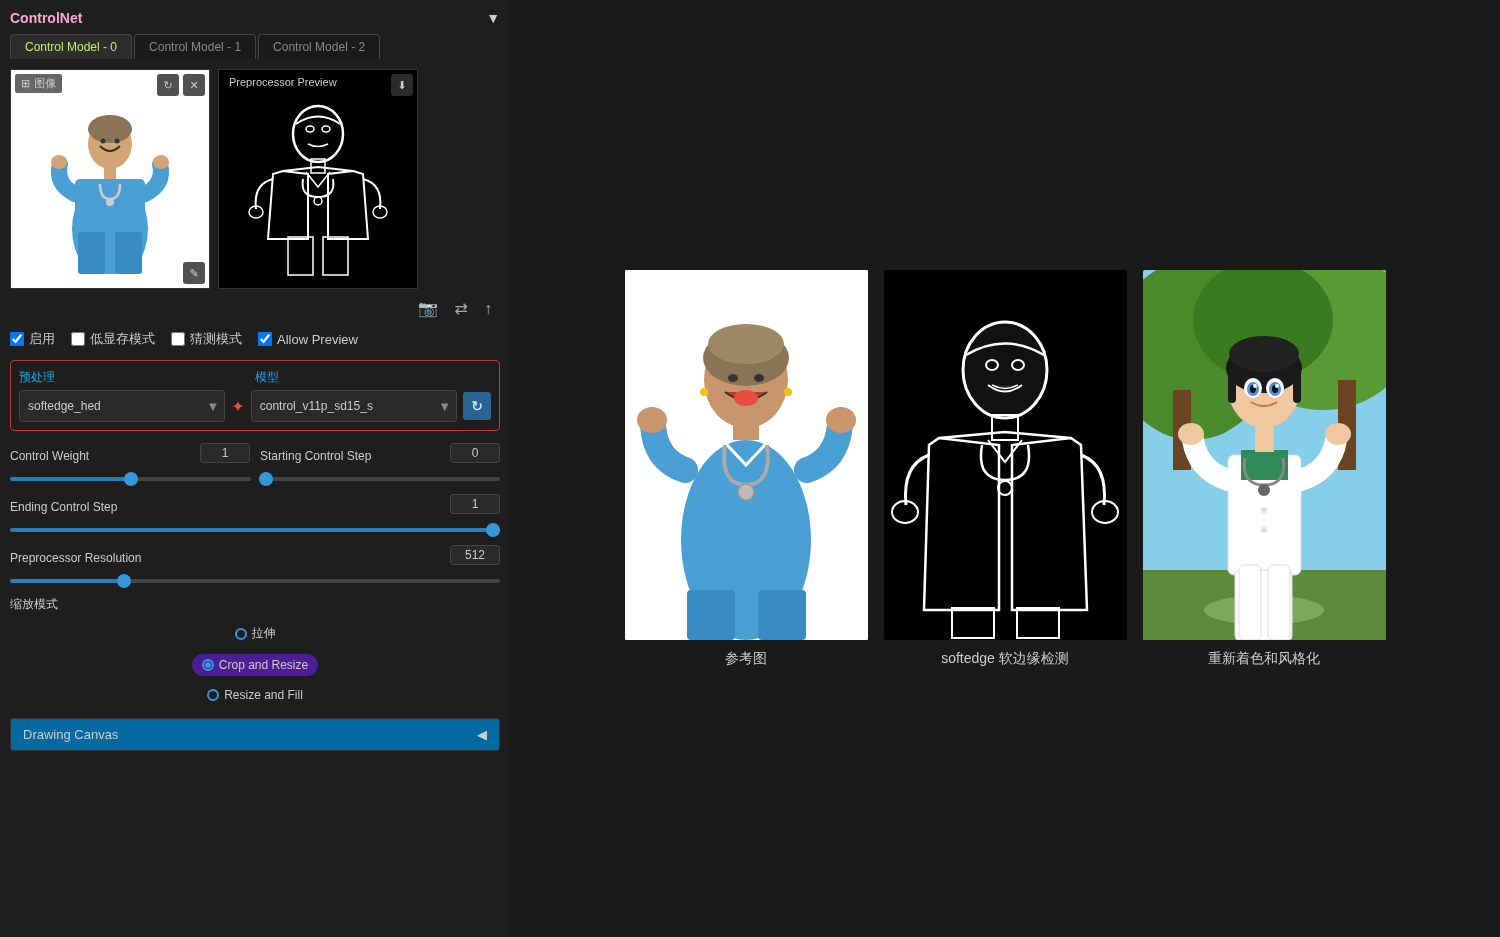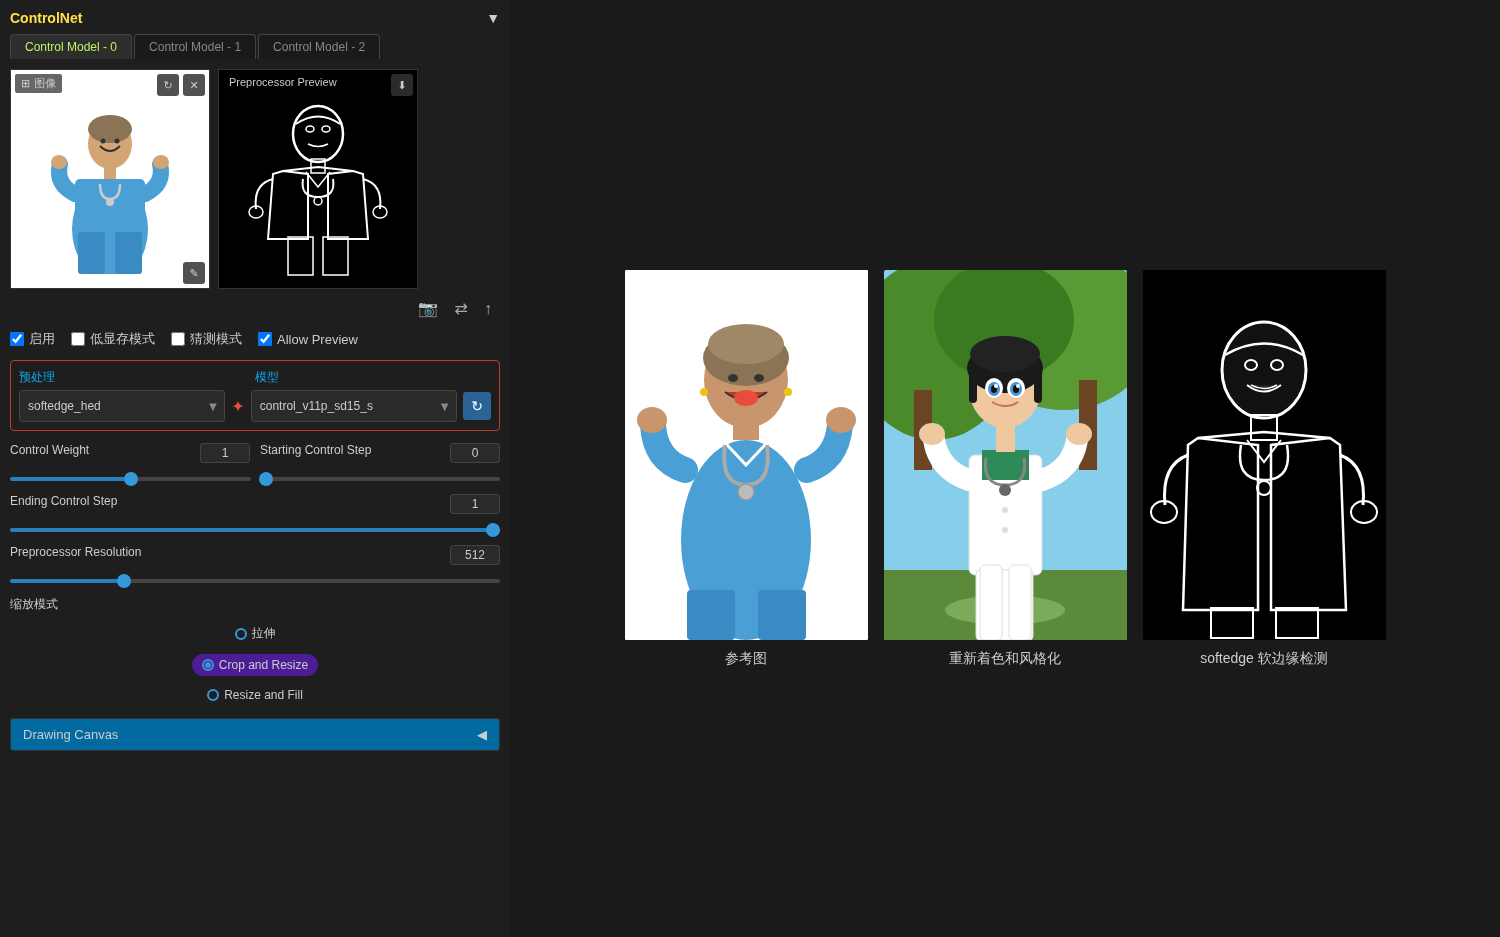--- a/index.html
+++ b/index.html
@@ -26,21 +26,21 @@
     }
 
     .panel-header {
       display: flex;
       justify-content: space-between;
       align-items: center;
       margin-bottom: 8px;
     }
 
     .panel-title {
-      color: #fde047;
+      color: #f9a8d4;
       font-size: 14px;
       font-weight: bold;
     }
 
     .panel-arrow {
       color: #ccc;
       font-size: 14px;
     }
 
     
@@ -258,21 +258,21 @@
       cursor: pointer;
       font-size: 14px;
       display: flex;
       align-items: center;
       justify-content: center;
     }
 
     
     .slider-row {
       display: flex;
-      align-items: flex-start;
+      align-items: flex-end;
       gap: 8px;
       margin-bottom: 6px;
     }
 
     .slider-label {
       color: #ccc;
       font-size: 12px;
       flex: 1;
     }
 
@@ -708,20 +708,59 @@
           <rect x="133" y="320" width="48" height="50" rx="4" fill="#3a8bc4"></rect>
 
           <circle cx="79" cy="122" r="4" fill="#f1c40f"></circle>
           <circle cx="163" cy="122" r="4" fill="#f1c40f"></circle>
         </svg>
       </div>
       <span class="gallery-label">参考图</span>
     </div>
 
     <div class="gallery-item">
+      <div class="gallery-sketch gallery-img">
+        <svg width="243" height="370" viewBox="0 0 243 370">
+          <rect width="243" height="370" fill="#000"></rect>
+
+          <ellipse cx="121" cy="100" rx="42" ry="48" stroke="white" stroke-width="3" fill="#111"></ellipse>
+
+          <path d="M82,85 Q121,62 160,85" stroke="white" stroke-width="2.5" fill="none"></path>
+
+          <ellipse cx="108" cy="95" rx="6" ry="5" stroke="white" stroke-width="2" fill="none"></ellipse>
+          <ellipse cx="134" cy="95" rx="6" ry="5" stroke="white" stroke-width="2" fill="none"></ellipse>
+
+          <path d="M104,115 Q121,128 138,115" stroke="white" stroke-width="2" fill="none"></path>
+          <path d="M108,115 Q121,122 134,115" stroke="white" stroke-width="1.5" fill="#222"></path>
+
+          <rect x="108" y="145" width="26" height="25" stroke="white" stroke-width="2" fill="none"></rect>
+
+          <path d="M55,168 L45,175 L40,340 L115,340 L115,175 Z" stroke="white" stroke-width="2.5" fill="none"></path>
+          <path d="M187,168 L197,175 L203,340 L128,340 L128,175 Z" stroke="white" stroke-width="2.5" fill="none"></path>
+          <path d="M55,168 L121,162 L187,168" stroke="white" stroke-width="2.5" fill="none"></path>
+
+          <path d="M104,170 L121,192 L138,170" stroke="white" stroke-width="2" fill="none"></path>
+
+          <path d="M45,185 Q18,195 22,235" stroke="white" stroke-width="3" fill="none"></path>
+          <ellipse cx="21" cy="242" rx="13" ry="11" stroke="white" stroke-width="2" fill="none"></ellipse>
+
+          <path d="M197,185 Q224,195 220,235" stroke="white" stroke-width="3" fill="none"></path>
+          <ellipse cx="221" cy="242" rx="13" ry="11" stroke="white" stroke-width="2" fill="none"></ellipse>
+
+          <path d="M98,175 Q92,210 121,210 Q150,210 144,175" stroke="white" stroke-width="2.5" fill="none"></path>
+          <circle cx="121" cy="218" r="7" stroke="white" stroke-width="2" fill="none"></circle>
+
+          <rect x="68" y="338" width="42" height="30" stroke="white" stroke-width="2" fill="none"></rect>
+          <rect x="133" y="338" width="42" height="30" stroke="white" stroke-width="2" fill="none"></rect>
+        </svg>
+      </div>
+      <span class="gallery-label">softedge 软边缘检测</span>
+    </div>
+
+    <div class="gallery-item">
       <div class="gallery-anime gallery-img">
         <svg width="243" height="370" viewBox="0 0 243 370">
 
           <rect width="243" height="370" fill="#87ceeb"></rect>
 
           <ellipse cx="50" cy="80" rx="80" ry="90" fill="#4a8a2a"></ellipse>
           <ellipse cx="180" cy="60" rx="90" ry="80" fill="#5a9a35"></ellipse>
           <ellipse cx="120" cy="50" rx="70" ry="60" fill="#3a7a20"></ellipse>
 
           <rect x="30" y="120" width="18" height="80" fill="#6b4423"></rect>
@@ -770,53 +809,14 @@
 
           <rect x="92" y="300" width="57" height="70" rx="4" fill="white" stroke="#ddd" stroke-width="1"></rect>
 
           <rect x="96" y="295" width="22" height="75" rx="5" fill="white" stroke="#ddd" stroke-width="1"></rect>
           <rect x="125" y="295" width="22" height="75" rx="5" fill="white" stroke="#ddd" stroke-width="1"></rect>
         </svg>
       </div>
       <span class="gallery-label">重新着色和风格化</span>
     </div>
 
-    <div class="gallery-item">
-      <div class="gallery-sketch gallery-img">
-        <svg width="243" height="370" viewBox="0 0 243 370">
-          <rect width="243" height="370" fill="#000"></rect>
-
-          <ellipse cx="121" cy="100" rx="42" ry="48" stroke="white" stroke-width="3" fill="#111"></ellipse>
-
-          <path d="M82,85 Q121,62 160,85" stroke="white" stroke-width="2.5" fill="none"></path>
-
-          <ellipse cx="108" cy="95" rx="6" ry="5" stroke="white" stroke-width="2" fill="none"></ellipse>
-          <ellipse cx="134" cy="95" rx="6" ry="5" stroke="white" stroke-width="2" fill="none"></ellipse>
-
-          <path d="M104,115 Q121,128 138,115" stroke="white" stroke-width="2" fill="none"></path>
-          <path d="M108,115 Q121,122 134,115" stroke="white" stroke-width="1.5" fill="#222"></path>
-
-          <rect x="108" y="145" width="26" height="25" stroke="white" stroke-width="2" fill="none"></rect>
-
-          <path d="M55,168 L45,175 L40,340 L115,340 L115,175 Z" stroke="white" stroke-width="2.5" fill="none"></path>
-          <path d="M187,168 L197,175 L203,340 L128,340 L128,175 Z" stroke="white" stroke-width="2.5" fill="none"></path>
-          <path d="M55,168 L121,162 L187,168" stroke="white" stroke-width="2.5" fill="none"></path>
-
-          <path d="M104,170 L121,192 L138,170" stroke="white" stroke-width="2" fill="none"></path>
-
-          <path d="M45,185 Q18,195 22,235" stroke="white" stroke-width="3" fill="none"></path>
-          <ellipse cx="21" cy="242" rx="13" ry="11" stroke="white" stroke-width="2" fill="none"></ellipse>
-
-          <path d="M197,185 Q224,195 220,235" stroke="white" stroke-width="3" fill="none"></path>
-          <ellipse cx="221" cy="242" rx="13" ry="11" stroke="white" stroke-width="2" fill="none"></ellipse>
-
-          <path d="M98,175 Q92,210 121,210 Q150,210 144,175" stroke="white" stroke-width="2.5" fill="none"></path>
-          <circle cx="121" cy="218" r="7" stroke="white" stroke-width="2" fill="none"></circle>
-
-          <rect x="68" y="338" width="42" height="30" stroke="white" stroke-width="2" fill="none"></rect>
-          <rect x="133" y="338" width="42" height="30" stroke="white" stroke-width="2" fill="none"></rect>
-        </svg>
-      </div>
-      <span class="gallery-label">softedge 软边缘检测</span>
-    </div>
-
   </div>
 </div>
 
 </body></html>

